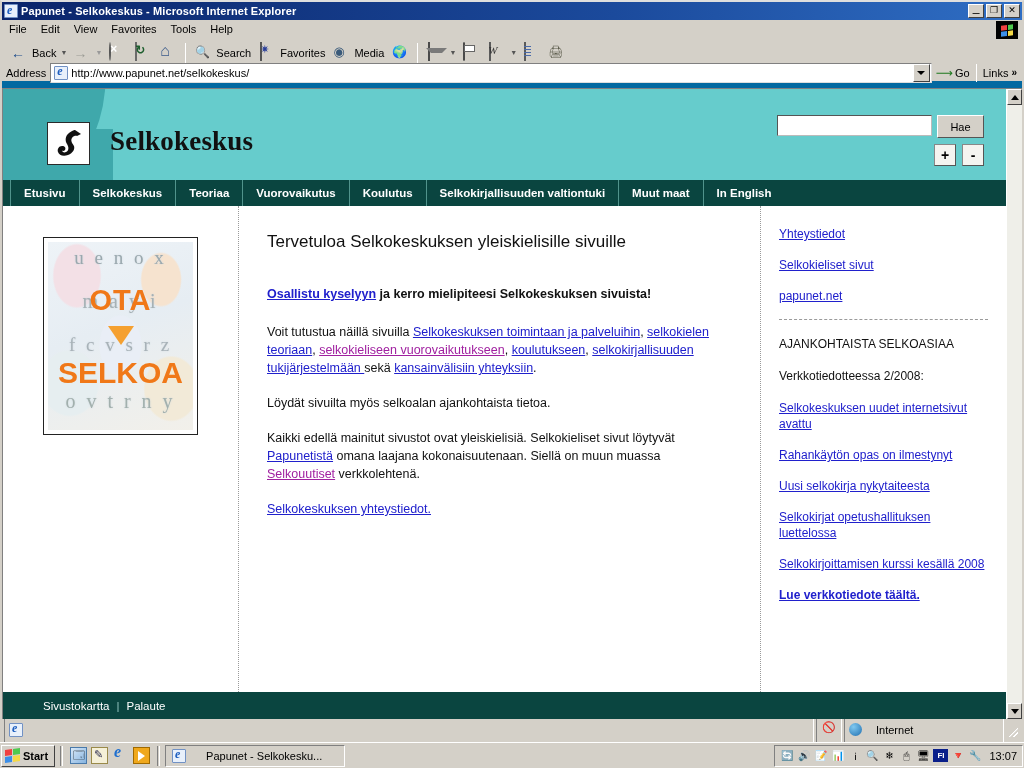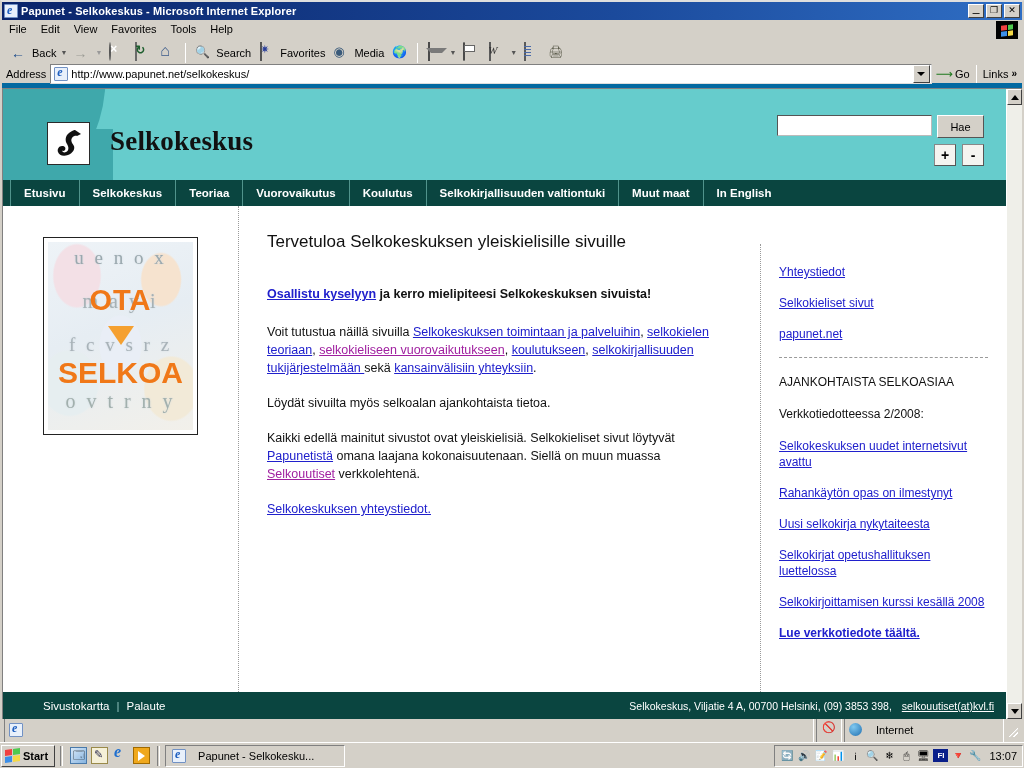--- a/index.html
+++ b/index.html
@@ -185,21 +185,21 @@
   }
   .ico-disc::after {
     content: "\1F5A8"; position: absolute; left: 1px; top: 2px;
     font-size: 12px; color: #5a5a4a;
   }
 
   
   .addressbar {
     height: 22px; min-height: 22px; background: #d4d0c8;
     display: flex; align-items: center; padding: 0 2px 2px 4px;
-    border-bottom: 5px solid #0369a1;
+    border-bottom: 7px solid #0369a1;
   }
   .addr-label { font-size: 11px; color: #000; margin-right: 4px; }
   .addr-field {
     flex: 1; height: 20px; background: #fff;
     border: 1px solid #808080; border-right-color: #dfdfde; border-bottom-color: #dfdfde;
     display: flex; align-items: center; position: relative;
   }
   .addr-icon {
     width: 14px; height: 14px; margin: 0 3px; background: #e8f0fb;
     border: 1px solid #7191c4; position: relative; flex: none; border-radius: 1px;
@@ -379,21 +379,20 @@
   }
   .p { font-size: 12.5px; color: #111; line-height: 18px; margin: 6px 0 17px 0; }
   .p.lead { font-weight: bold; margin-bottom: 20px; }
   a.lnk { color: #2020cc; text-decoration: underline; }
   a.lnk.visited { color: #a020a0; }
   a.lnk.bold { font-weight: bold; }
 
   .col-right {
     width: 246px; flex: none; padding: 20px 18px 0 18px;
     border-left: 1px dotted #9a9a9a;
-    margin-top: 38px;
   }
   .side-link {
     display: block; font-size: 12px; color: #2020cc;
     text-decoration: underline; line-height: 16px; margin-bottom: 15px;
   }
   .side-sep { border-top: 1px dashed #9a9a9a; margin: 7px 0 16px 0; }
   .side-text { font-size: 12px; color: #111; line-height: 16px; margin-bottom: 16px; }
   .news-link {
     display: block; font-size: 12px; color: #2020cc;
     text-decoration: underline; line-height: 16px; margin-bottom: 15px;
@@ -479,21 +478,21 @@
   .ql-sd::after { content: "\1F5D4"; position: absolute; left: 2px; top: -1px; font-size: 11px; }
   .ql-mail { background: #f5f0d8; border: 1px solid #9a8a4a; }
   .ql-mail::after { content: "\270E"; position: absolute; left: 2px; top: 0px; font-size: 11px; color: #335; }
   .ql-ie::after { content: "e"; position: absolute; left: 2px; top: -4px;
     font-family: "Liberation Serif", serif; font-style: italic;
     font-size: 16px; color: #1f6fcf; font-weight: bold; }
   .ql-wmp { background: #f0a81c; border: 1px solid #a06a00; display:flex; align-items:center; justify-content:center; }
   .ql-wmp::after { content: ""; border-left: 7px solid #fff; border-top: 5px solid transparent; border-bottom: 5px solid transparent; }
 
   .task-btn {
-    display: flex; align-items: center; gap: 12px;
+    display: flex; align-items: center; gap: 20px;
     height: 22px; padding: 0 6px; min-width: 180px;
     background: #d4d0c8;
     border: 1px solid #808080; border-right-color: #fff; border-bottom-color: #fff;
     font-size: 11px; color: #000;
   }
   .tray {
     margin-left: auto; display: flex; align-items: center; gap: 3px;
     height: 22px; padding: 0 5px;
     border: 1px solid #808080; border-right-color: #fff; border-bottom-color: #fff;
     background: #d4d0c8;
@@ -705,24 +704,20 @@
             <a class="news-link bold" href="#">Lue verkkotiedote täältä.</a>
           </div>
         </div>
 
         <div class="site-footer">
           <div class="foot-left">
             <a href="#">Sivustokartta</a>
             <span class="foot-divider">|</span>
             <a href="#">Palaute</a>
           </div>
-          <div class="foot-right">
-            <span>Selkokeskus, Viljatie 4 A, 00700 Helsinki, (09) 3853 398,</span>
-            <a href="#">selkouutiset(at)kvl.fi</a>
-          </div>
         </div>
 
       </div>
 
       <div class="vscroll">
         <div class="sb-btn sb-up"></div>
         <div class="sb-track"></div>
         <div class="sb-btn sb-down"></div>
       </div>
     </div>

